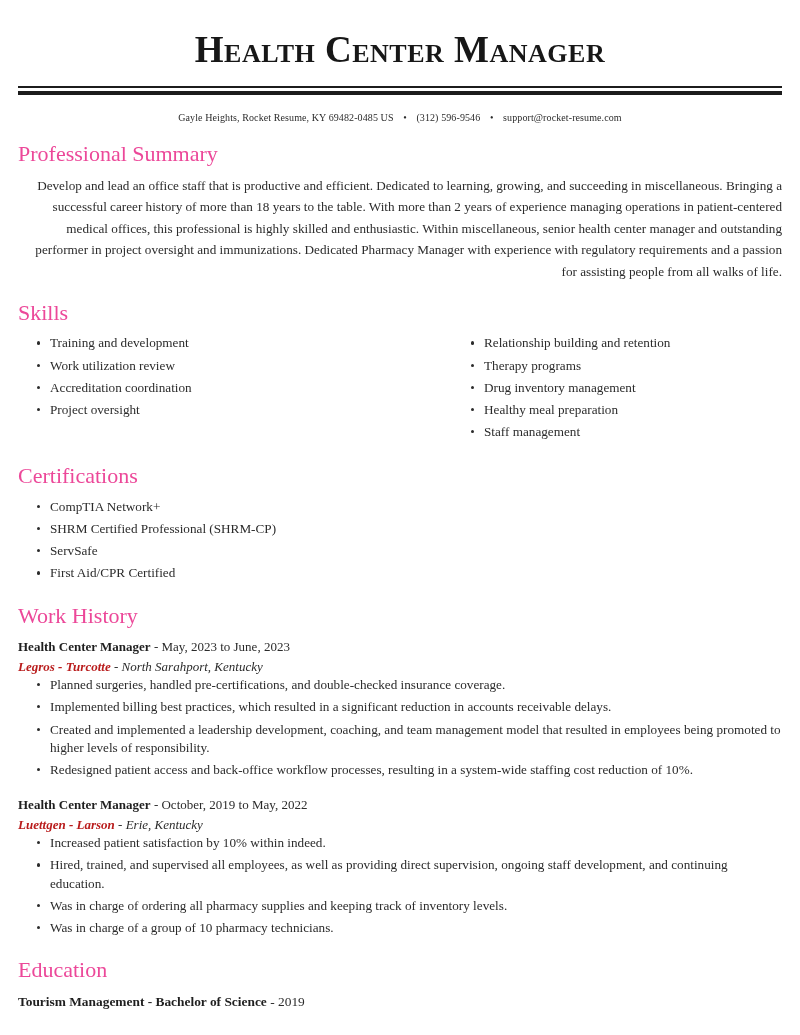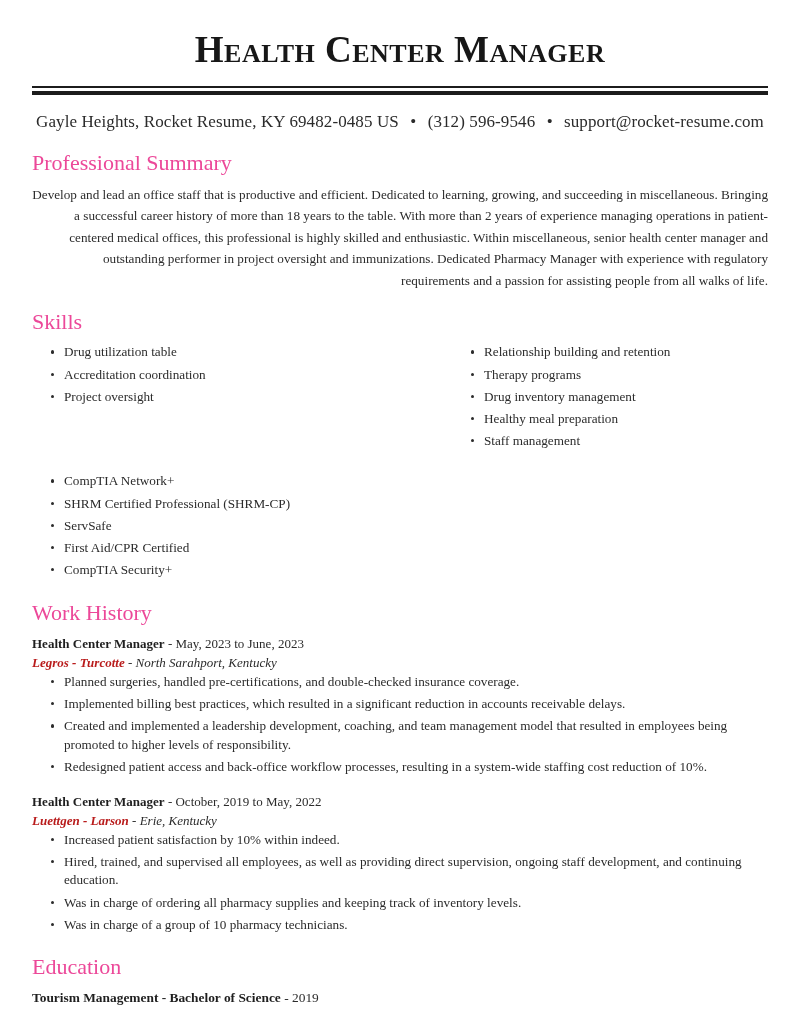--- a/index.html
+++ b/index.html
@@ -11,21 +11,21 @@
     width: 800px;
     height: 1035px;
     font-family: "Liberation Serif", "DejaVu Serif", serif;
     color: #2b2b2b;
     overflow: hidden;
   }
   .page {
     width: 800px;
     height: 1035px;
     box-sizing: border-box;
-    padding: 0 32px;
+    padding: 0 18px;
     background: #ffffff;
   }
 
   
   .resume-title {
     text-align: center;
     font-size: 37px;
     font-variant: small-caps;
     font-weight: 700;
     letter-spacing: 0.5px;
@@ -45,21 +45,21 @@
   .rule-gap {
     height: 3px;
   }
   .rule-thick {
     height: 4px;
     background: #1c1c1c;
     width: 100%;
   }
   .contact-line {
     text-align: center;
-    font-size: 17px;
+    font-size: 10px;
     color: #2b2b2b;
     margin-top: 17px;
     letter-spacing: 0.1px;
   }
   .contact-sep {
     display: inline-block;
     padding: 0 7px;
     color: #2b2b2b;
   }
 
@@ -198,44 +198,45 @@
   <div class="section section-summary">
     <h2 class="section-heading">Professional Summary</h2>
     <p class="summary-text">Develop and lead an office staff that is productive and efficient. Dedicated to learning, growing, and succeeding in miscellaneous. Bringing a successful career history of more than 18 years to the table. With more than 2 years of experience managing operations in patient-centered medical offices, this professional is highly skilled and enthusiastic. Within miscellaneous, senior health center manager and outstanding performer in project oversight and immunizations. Dedicated Pharmacy Manager with experience with regulatory requirements and a passion for assisting people from all walks of life.</p>
   </div>
 
   <div class="section section-skills">
     <h2 class="section-heading">Skills</h2>
     <div class="two-col">
       <div class="col left">
         <ul class="bullets">
-          <li>Drug utilization table</li>
+          <li>Training and development</li>
+          <li>Work utilization review</li>
           <li>Accreditation coordination</li>
           <li>Project oversight</li>
         </ul>
       </div>
       <div class="col right">
         <ul class="bullets">
           <li>Relationship building and retention</li>
           <li>Therapy programs</li>
           <li>Drug inventory management</li>
           <li>Healthy meal preparation</li>
           <li>Staff management</li>
         </ul>
       </div>
     </div>
   </div>
 
   <div class="section section-certifications">
+    <h2 class="section-heading">Certifications</h2>
     <ul class="bullets">
       <li>CompTIA Network+</li>
       <li>SHRM Certified Professional (SHRM-CP)</li>
       <li>ServSafe</li>
       <li>First Aid/CPR Certified</li>
-      <li>CompTIA Security+</li>
     </ul>
   </div>
 
   <div class="section section-work">
     <h2 class="section-heading">Work History</h2>
 
     <div class="job">
       <div class="job-line">
         <span class="job-title">Health Center Manager</span><span class="dash">&nbsp;</span><span class="dash">-</span><span class="dash">&nbsp;</span><span class="job-dates">May, 2023 to June, 2023</span>
       </div>

